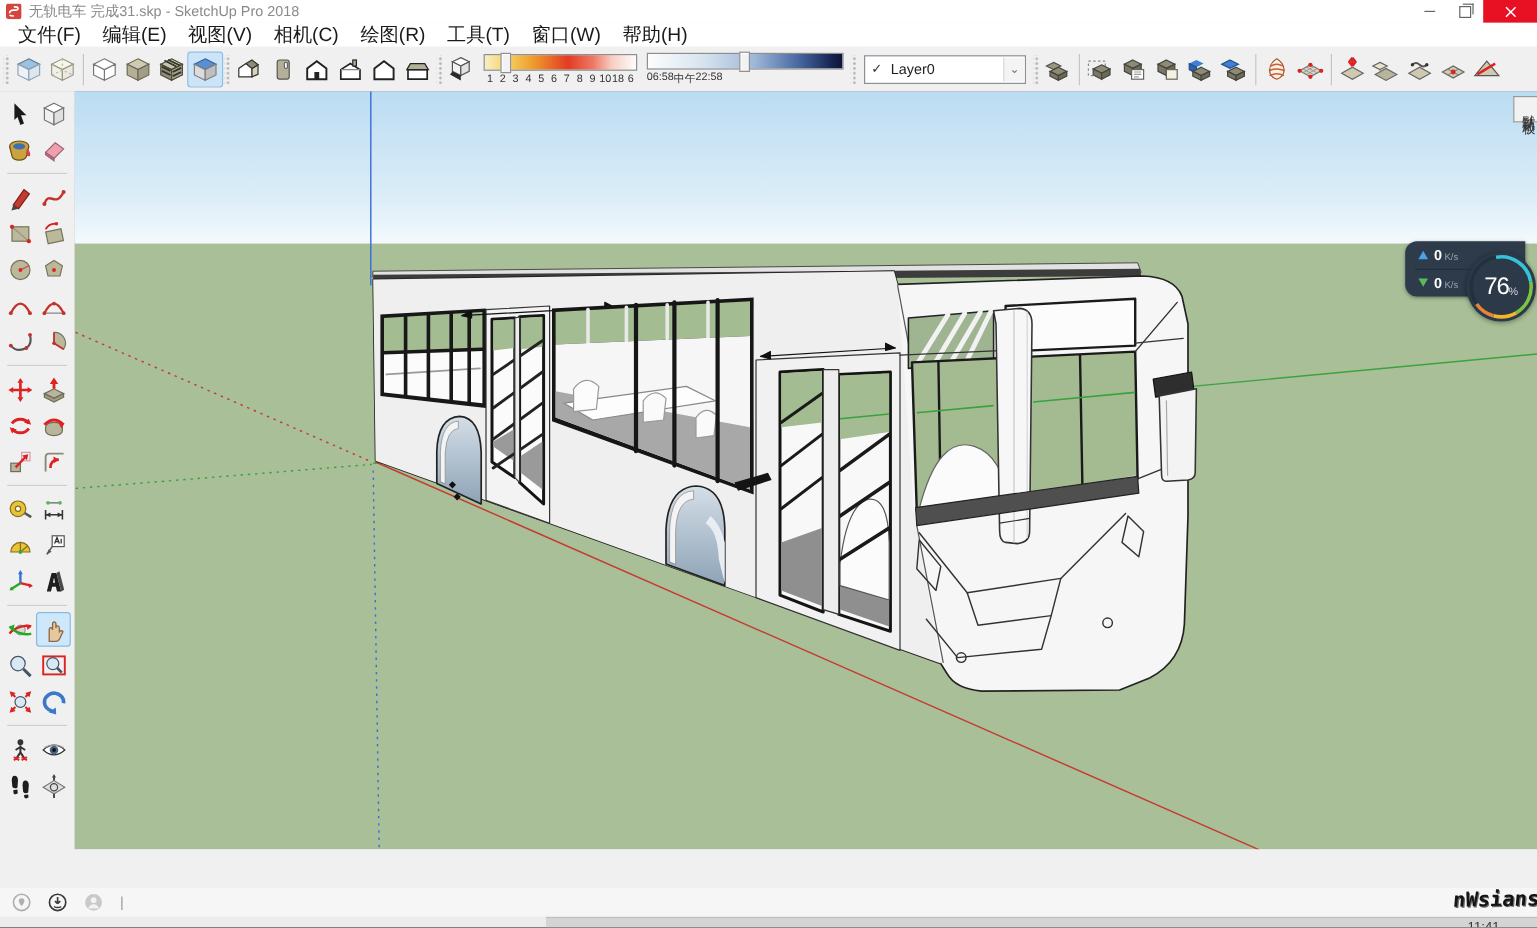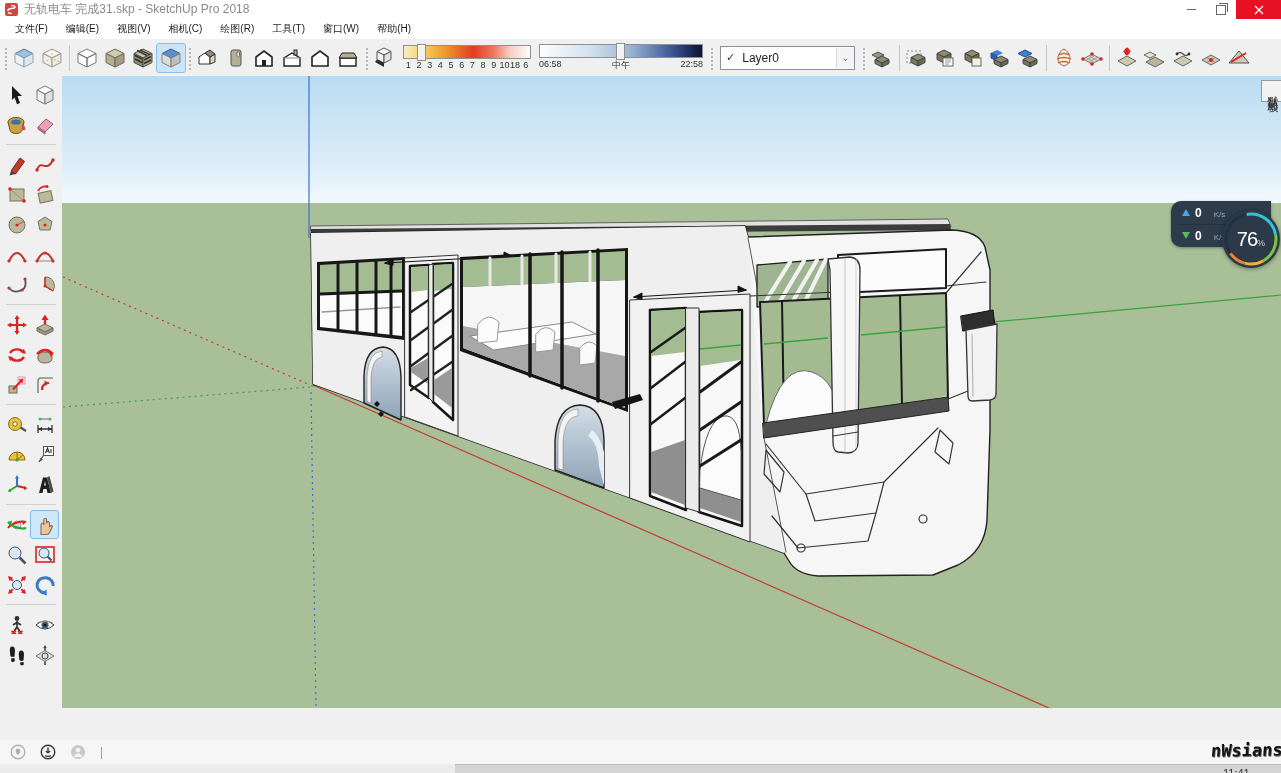--- a/index.html
+++ b/index.html
@@ -14,40 +14,40 @@
   .win-controls{margin-left:auto;display:flex;height:19px;}
   .wbtn{width:30px;height:19px;display:flex;align-items:center;justify-content:center;}
   .wbtn.close{width:45px;background:#e81123;}
   .min-glyph{width:9px;height:1px;background:#666;}
   .restore-glyph{width:8px;height:8px;border:1px solid #666;position:relative;}
   .restore-glyph:before{content:"";position:absolute;left:2px;top:-3px;width:8px;height:8px;
     border:1px solid #666;border-bottom:none;border-left:none;}
   
   .menubar{position:absolute;top:19px;left:0;right:0;height:20px;background:#ffffff;
            border-bottom:1px solid #e6e6e6;display:flex;align-items:center;padding-left:6px;}
-  .menu-item{font-size:10px;color:#1a1a1a;padding:2px 9px;cursor:default;}
+  .menu-item{font-size:16px;color:#1a1a1a;padding:2px 9px;cursor:default;}
   
   .toolbar{position:absolute;top:39px;left:0;right:0;height:37px;background:#f0f0f0;
            border-bottom:1px solid #a9a9a9;display:flex;align-items:center;padding:0 1px;overflow:hidden;}
   .tgrip{width:5px;height:24px;margin:0 2px;
          background-image:radial-gradient(circle,#b5b5b5 1px,transparent 1.2px);
          background-size:4px 4px;background-position:1px 1px;}
   .tsep{width:1px;height:26px;background:#c6c6c6;margin:0 3px;flex:0 0 auto;}
   .tbtn{width:28px;height:28px;display:flex;align-items:center;justify-content:center;
         border-radius:2px;flex:0 0 auto;}
   .tbtn.active{background:#cce4f7;outline:1px solid #8bbfe7;}
   .slider{display:flex;flex-direction:column;margin:0 4px;flex:0 0 auto;}
   .slider-bar{position:relative;height:12px;border:1px solid #8f8f8f;background:#fff;}
   .slider-bar.months{width:126px;background:linear-gradient(90deg,#f9edc8,#f6d463 14%,#ef9b2d 32%,#e23b23 55%,#ee7b66 72%,#f8cdc2 84%,#fdfdfd);}
   .slider-bar.time{width:162px;background:linear-gradient(90deg,#fdfdfd,#d4e2ee 30%,#9db7d8 55%,#46659f 78%,#16224e 95%,#0c1536);}
   .slider-handle{position:absolute;top:-2px;width:7px;height:15px;background:#f2f2f2;
                  border:1px solid #8f8f8f;box-shadow:inset 1px 1px 0 #fff;}
   .slider-labels{display:flex;font-size:9px;color:#333;margin-top:1px;}
   .slider-labels.months span{flex:1;text-align:center;}
-  .slider-labels.time{justify-content:space-between;}
+  .slider-labels.time{}
   .layer-combo{width:128px;height:22px;background:#fff;border:1px solid #8b9097;
                display:flex;align-items:center;font-size:12px;color:#222;padding-left:5px;
                margin:0 4px;flex:0 0 auto;}
   .layer-check{color:#333;font-size:11px;margin-right:7px;}
   .combo-arrow{margin-left:auto;width:17px;height:20px;background:#f4f4f4;
                border-left:1px solid #d9d9d9;display:flex;align-items:center;justify-content:center;
                color:#777;font-size:10px;}
   
   .main{position:absolute;top:76px;left:0;width:1281px;height:632px;}
   .palette{position:absolute;left:0;top:0;width:62px;height:632px;background:#f0f0f0;
@@ -66,21 +66,21 @@
   .net-pill{position:absolute;left:0;top:7px;width:100px;height:46px;background:#2d3b4a;
             border-radius:10px 0 0 10px;display:flex;flex-direction:column;justify-content:center;
             box-shadow:0 1px 3px rgba(0,0,0,.35);}
   .net-row{display:flex;align-items:center;padding:1px 0 1px 11px;height:20px;}
   .net-div{height:1px;background:#223040;margin:0 6px 0 8px;width:60px;}
   .tri-up{width:0;height:0;border-left:4px solid transparent;border-right:4px solid transparent;
           border-bottom:7px solid #4aa3e8;margin-right:5px;}
   .tri-down{width:0;height:0;border-left:4px solid transparent;border-right:4px solid transparent;
           border-top:7px solid #5cb85c;margin-right:5px;}
   .net-num{color:#fff;font-size:12px;font-weight:bold;}
-  .net-unit{color:#93a5b4;font-size:8px;margin-left:12px;margin-top:3px;}
+  .net-unit{color:#93a5b4;font-size:8px;margin-left:2px;margin-top:3px;}
   .net-circle{position:absolute;right:1px;top:16px;width:58px;height:58px;border-radius:50%;
               background:#2b3949;z-index:2;display:flex;align-items:center;justify-content:center;
               box-shadow:0 1px 4px rgba(0,0,0,.4);}
   .net-ring{position:absolute;left:0;top:0;}
   .net-pct{color:#fff;font-size:20px;font-weight:500;letter-spacing:-1px;}
   .net-pct-unit{color:#cdd6dd;font-size:9px;margin-top:8px;}
   
   .measurebar{position:absolute;top:708px;left:0;width:1281px;height:32px;background:#f0f0f0;
               border-top:1px solid #cfcfcf;}
   .measure-panel{position:absolute;left:528px;top:0px;width:268px;height:31px;background:#fafafa;

